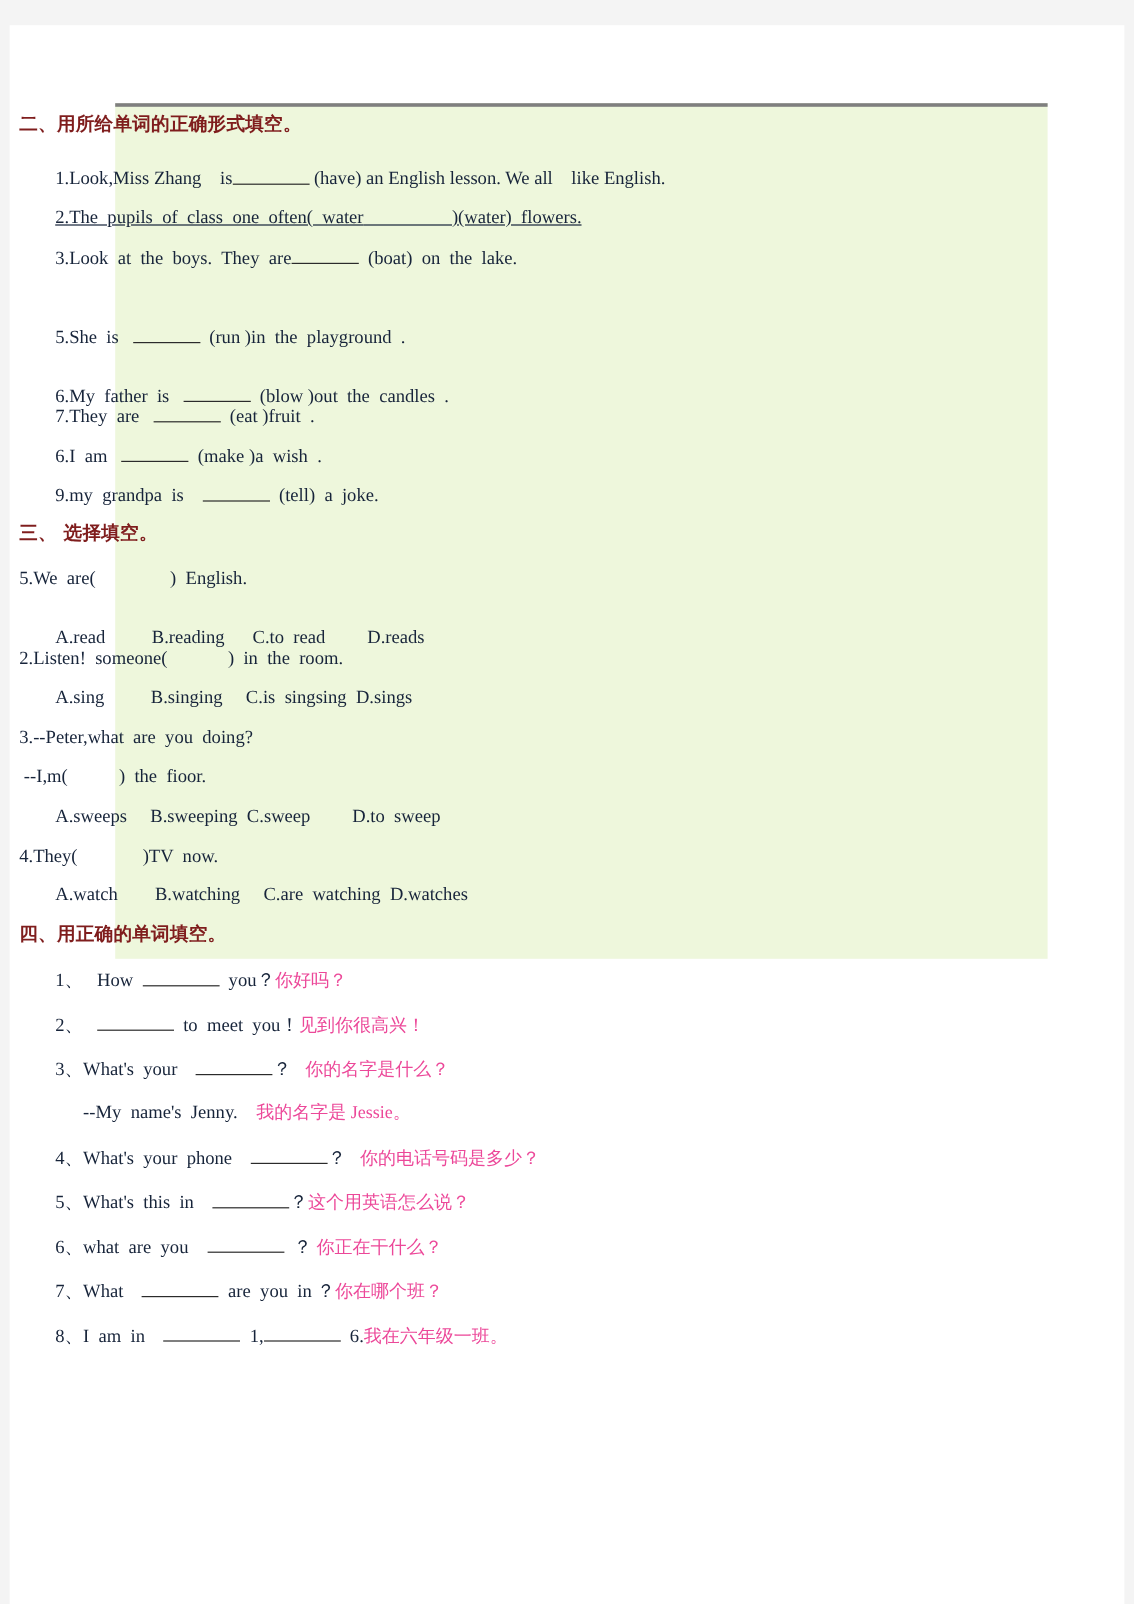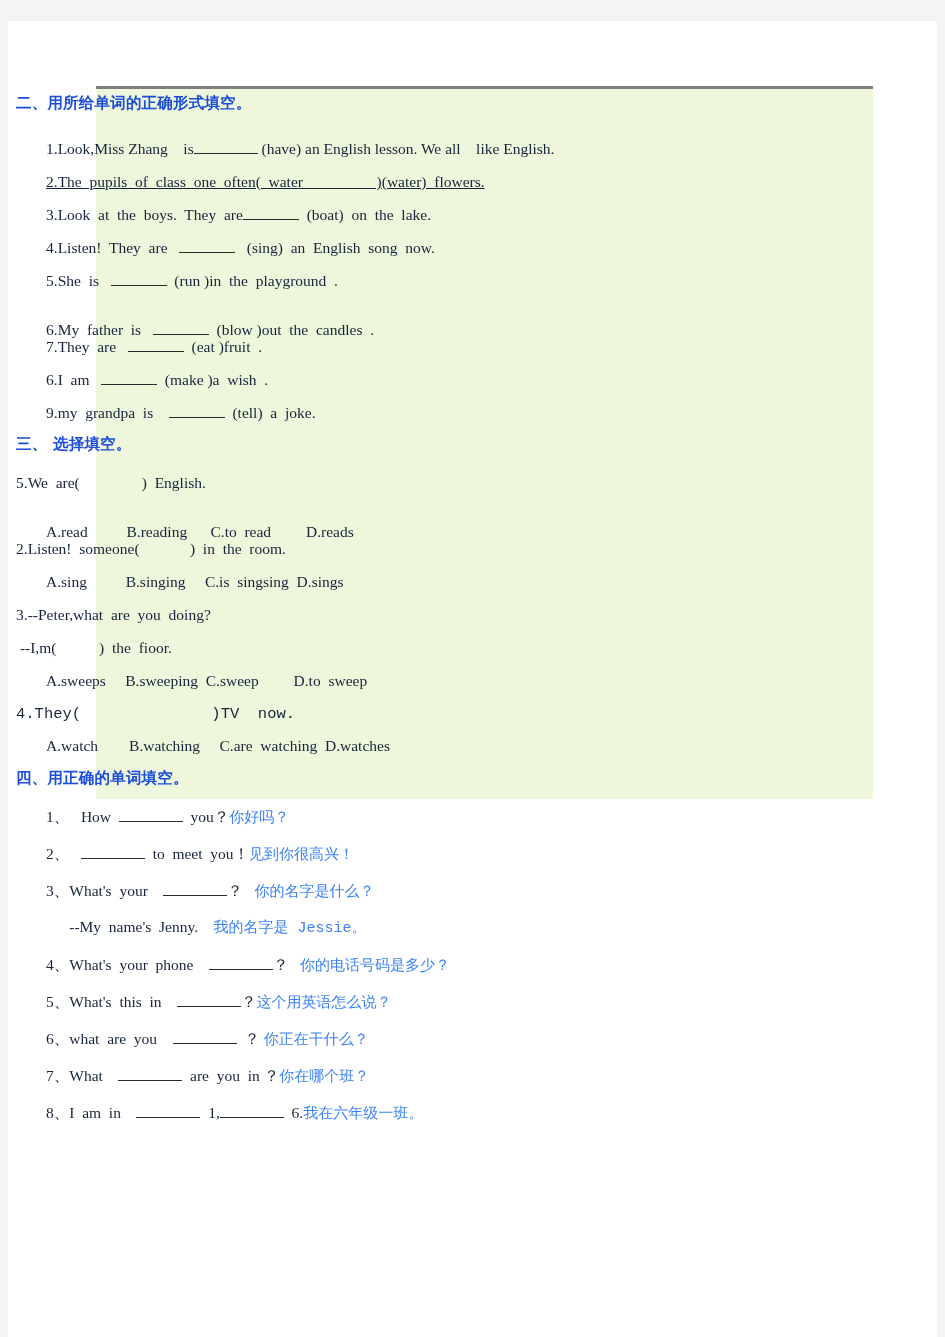--- a/index.html
+++ b/index.html
@@ -44,35 +44,35 @@
     left: 0;
     top: 0;
     width: 929px;
     height: 1316px;
   }
   .sec-head {
     position: absolute;
     font-family: "DejaVu Sans", sans-serif;
     font-weight: bold;
     font-size: 15.5px;
-    color: #1d4ed8;
+    color: #7f1d1d;
     letter-spacing: 0.2px;
     white-space: pre;
   }
   .line {
     position: absolute;
     font-family: "Liberation Serif", serif;
     font-size: 15.5px;
     color: #17243a;
     white-space: pre;
   }
   .line .cn {
-    font-family: Liberation Mono, monospace;
+    font-family: Liberation Serif, serif;
     font-size: 15px;
-    color: #3b82f6;
+    color: #ec4899;
   }
   .blank {
     display: inline-block;
     border-bottom: 1.4px solid #2b2b2b;
     height: 0.82em;
     vertical-align: baseline;
   }
   .b-lg { width: 64px; }
   .b-md { width: 56px; }
 </style>
@@ -87,21 +87,20 @@
   <div id="content">
 
     <div class="sec-head" style="left:8px; top:72px;">二、用所给单词的正确形式填空。</div>
 
     <div class="line" style="left:38px; top:119px;"><span>1.Look,Miss Zhang    is</span><span class="blank b-lg"></span><span> (have) an English lesson. We all    like English.</span></div>
 
     <div class="line" style="left:38px; top:152px;text-decoration:underline;"><span>2.The  pupils  of  class  one  often(  water</span><span>                   )(water)  flowers.</span></div>
 
     <div class="line" style="left:38px; top:185px;"><span>3.Look  at  the  boys.  They  are</span><span class="blank b-md"></span><span>  (boat)  on  the  lake.</span></div>
 
-    <div class="line" style="left:38px; top:218px;"><span>4.Listen!  They  are   </span><span class="blank b-md"></span><span>   (sing)  an  English  song  now.</span></div>
 
     <div class="line" style="left:38px; top:251px;"><span>5.She  is   </span><span class="blank b-md"></span><span>  (run )in  the  playground  .</span></div>
 
     <div class="line" style="left:38px; top:300px;"><span>6.My  father  is   </span><span class="blank b-md"></span><span>  (blow )out  the  candles  .</span></div>
 
     <div class="line" style="left:38px; top:317px;"><span>7.They  are   </span><span class="blank b-md"></span><span>  (eat )fruit  .</span></div>
 
     <div class="line" style="left:38px; top:350px;"><span>6.I  am   </span><span class="blank b-md"></span><span>  (make )a  wish  .</span></div>
 
     <div class="line" style="left:38px; top:383px;"><span>9.my  grandpa  is    </span><span class="blank b-md"></span><span>  (tell)  a  joke.</span></div>
@@ -112,21 +111,21 @@
     <div class="line" style="left:38px; top:502px;">A.read          B.reading      C.to  read         D.reads</div>
 
     <div class="line" style="left:8px; top:519px;">2.Listen!  someone(             )  in  the  room.</div>
     <div class="line" style="left:38px; top:552px;">A.sing          B.singing     C.is  singsing  D.sings</div>
 
     <div class="line" style="left:8px; top:585px;">3.--Peter,what  are  you  doing?</div>
 
     <div class="line" style="left:8px; top:618px;"> --I,m(           )  the  fioor.</div>
     <div class="line" style="left:38px; top:651px;">A.sweeps     B.sweeping  C.sweep         D.to  sweep</div>
 
-    <div class="line" style="left:8px; top:684px;font-family:Liberation Mono, monospace;">4.They(              )TV  now.</div>
+    <div class="line" style="left:8px; top:684px;">4.They(              )TV  now.</div>
     <div class="line" style="left:38px; top:716px;">A.watch        B.watching     C.are  watching  D.watches</div>
 
     <div class="sec-head" style="left:8px; top:747px;">四、用正确的单词填空。</div>
 
     <div class="line" style="left:38px; top:786px;"><span>1、   How  </span><span class="blank b-lg"></span><span>  you？</span><span class="cn">你好吗？</span></div>
 
     <div class="line" style="left:38px; top:823px;"><span>2、   </span><span class="blank b-lg"></span><span>  to  meet  you！</span><span class="cn">见到你很高兴！</span></div>
 
     <div class="line" style="left:38px; top:860px;"><span>3、What's  your    </span><span class="blank b-lg"></span><span>？   </span><span class="cn">你的名字是什么？</span></div>
 

